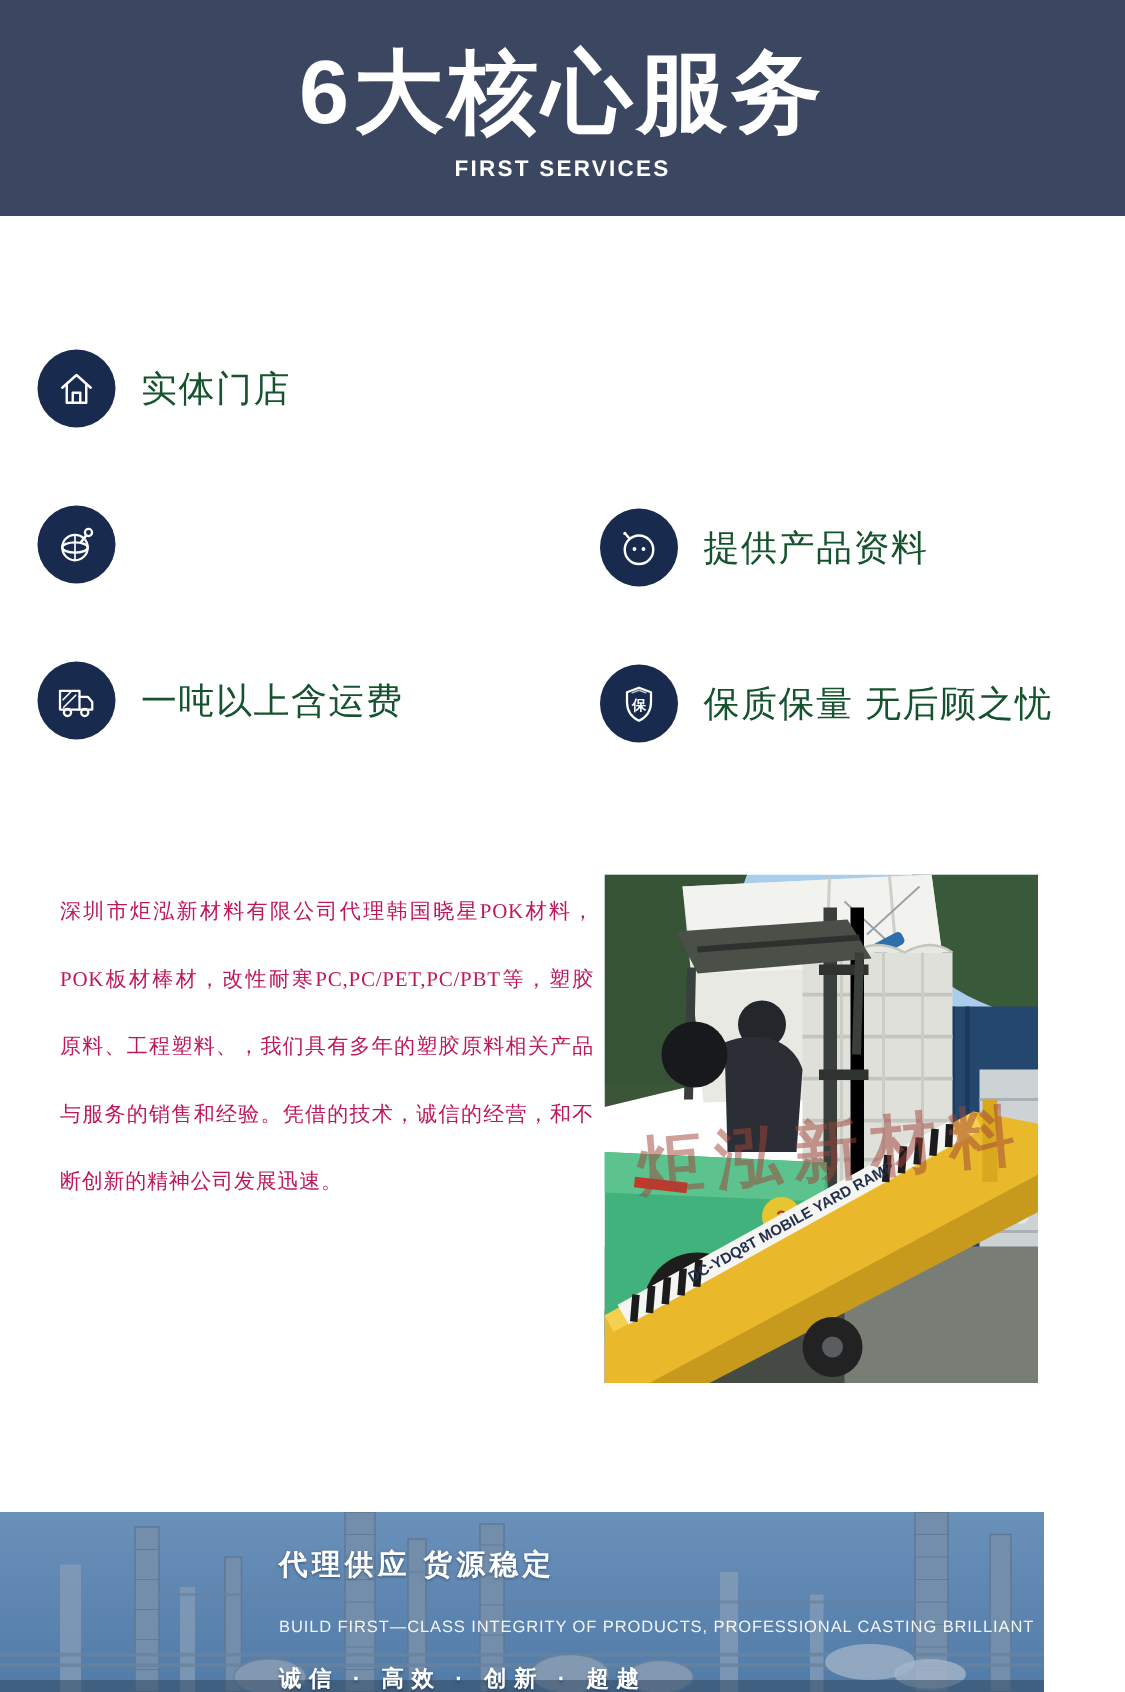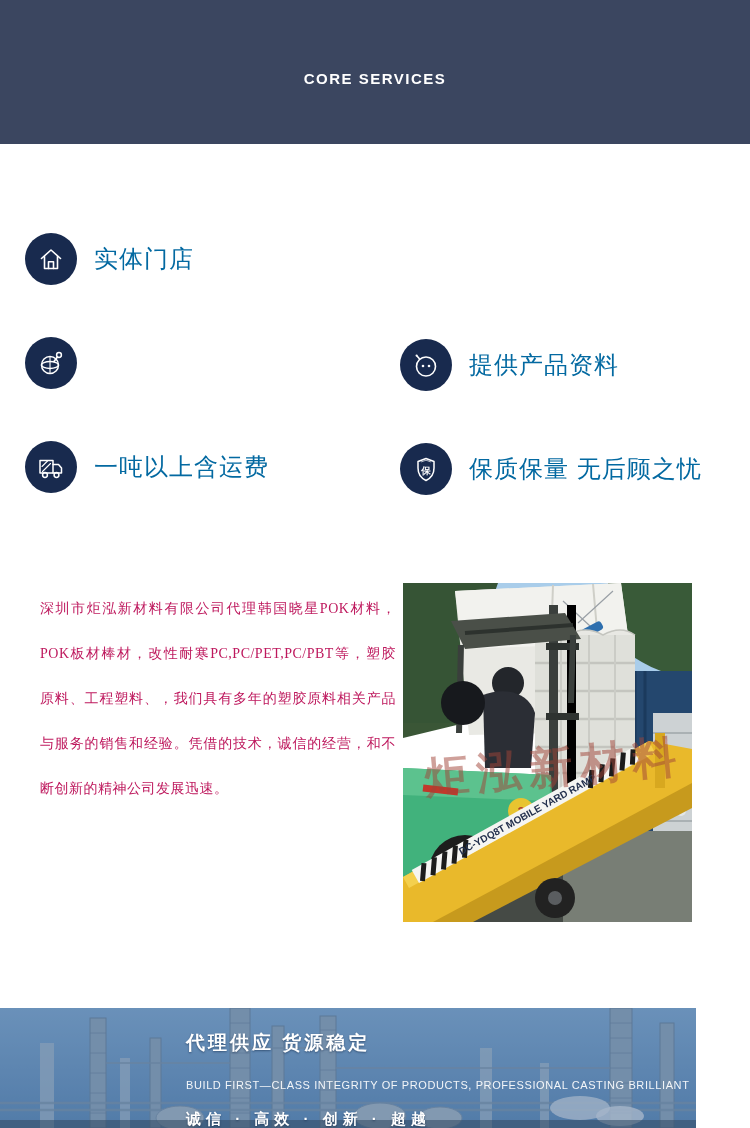--- a/index.html
+++ b/index.html
@@ -10,21 +10,21 @@
   
   .hero{position:absolute;left:0;top:0;width:750px;height:144px;background:#3b4660;
         display:flex;flex-direction:column;align-items:center;justify-content:center;}
   .hero-title{color:#ffffff;font-size:60px;font-weight:bold;letter-spacing:3px;line-height:1;margin-top:8px;}
   .hero-sub{color:#ffffff;font-size:15px;font-weight:bold;letter-spacing:1.5px;margin-top:12px;}
 
   
   .svc{position:absolute;display:flex;align-items:center;}
   .svc-icon{width:52px;height:52px;border-radius:50%;background:#182a4e;flex:0 0 52px;
             display:flex;align-items:center;justify-content:center;}
-  .svc-label{margin-left:17px;color:#0369a1;font-size:24px;letter-spacing:1px;white-space:nowrap;}
+  .svc-label{margin-left:17px;color:#14532d;font-size:24px;letter-spacing:1px;white-space:nowrap;}
   .s1{left:25px;top:233px;} .s2{left:400px;top:235px;}
   .s3{left:25px;top:337px;} .s4{left:400px;top:339px;}
   .s5{left:25px;top:441px;justify-content:space-between;} .s6{left:400px;top:443px;}
 
   
   .about{position:absolute;left:40px;top:572px;width:356px;color:#be185d;
          font-size:14px;line-height:45px;letter-spacing:0.5px;text-align:justify;font-family:Liberation Serif, serif;}
 
   
   .photo{position:absolute;left:403px;top:583px;width:289px;height:339px;}
@@ -36,21 +36,22 @@
   .bt-title{font-size:19px;font-weight:bold;letter-spacing:3px;text-shadow:0 1px 2px rgba(10,30,60,.5);}
   .bt-sub{font-size:11px;letter-spacing:0.6px;margin-top:23px;opacity:.92;}
   .bt-slogan{font-size:15px;font-weight:bold;letter-spacing:5px;margin-top:19px;text-shadow:0 1px 2px rgba(10,30,60,.5);}
 </style>
 </head>
 <body>
 
 <div class="page">
 
   <div class="hero">
-    <div class="hero-sub">CORE SERVICES</div>
+    <div class="hero-title">6大核心服务</div>
+    <div class="hero-sub">FIRST SERVICES</div>
   </div>
 
   <div class="svc s1">
     <span class="svc-icon">
       <svg width="30" height="30" viewBox="0 0 30 30" fill="none" stroke="#ffffff" stroke-width="1.6" stroke-linecap="round" stroke-linejoin="round">
         <path d="M5.5 14.5 L15 6 L24.5 14.5"></path>
         <path d="M8.5 12.5 V24.5 H21.5 V12.5"></path>
         <path d="M12.5 24.5 V17.8 H17.5 V24.5"></path>
       </svg>
     </span>

